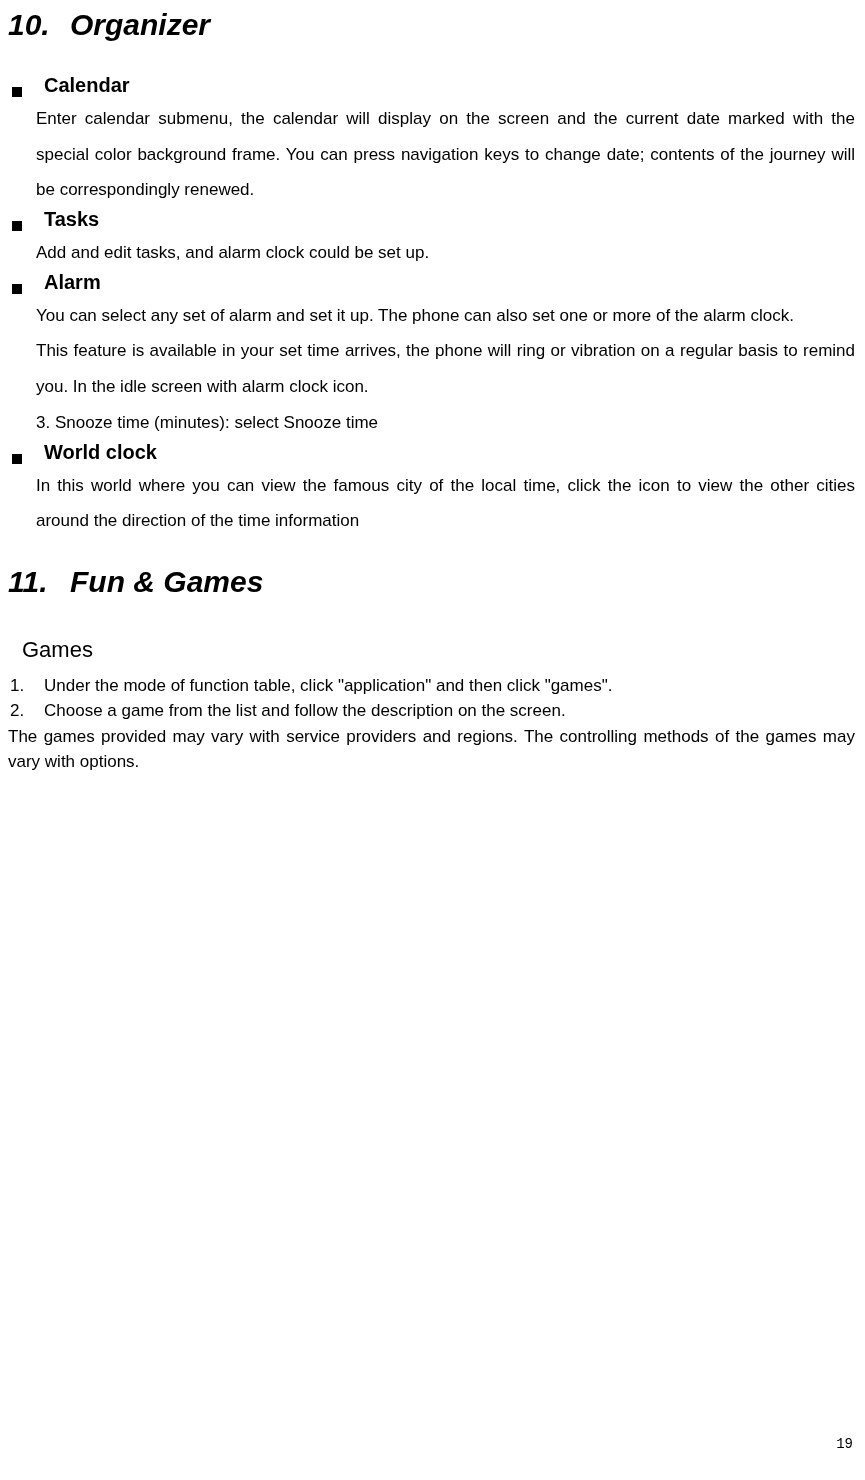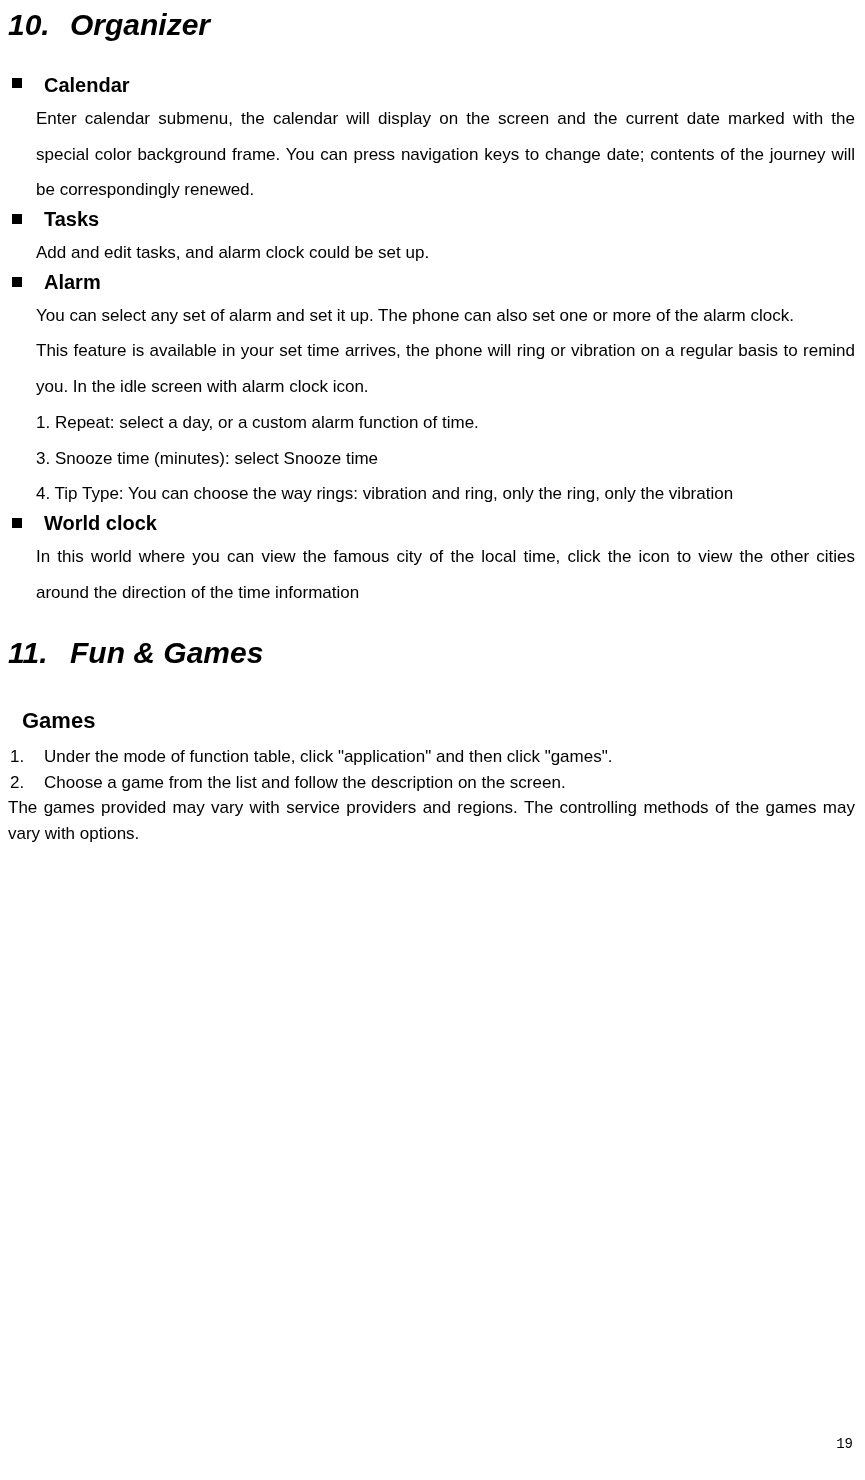--- a/index.html
+++ b/index.html
@@ -22,20 +22,21 @@
       margin-bottom: 32px;
       font-style: italic;
     }
     .section-number {
       display: inline-block;
       width: 62px;
     }
     .bullet-item {
       display: flex;
       margin-bottom: 4px;
+      align-items: flex-end;
     }
     .bullet-marker {
       width: 36px;
       display: flex;
       align-items: flex-start;
       padding-top: 6px;
       padding-left: 4px;
     }
     .bullet-marker.small-square {
       padding-top: 4px;
@@ -53,21 +54,21 @@
       margin-left: 28px;
       font-size: 17px;
       line-height: 2.1;
       text-align: justify;
     }
     .section-11 {
       margin-top: 26px;
     }
     .games-heading {
       font-size: 22px;
-      font-weight: bold;
+      font-weight: normal;
       margin-left: 14px;
       margin-top: 38px;
       margin-bottom: 10px;
     }
     .numbered-list {
       font-size: 17px;
       line-height: 1.5;
     }
     .numbered-item {
       display: flex;
@@ -114,23 +115,21 @@
 
 <div class="bullet-item">
   <div class="bullet-marker">
     <div class="square-filled"></div>
   </div>
   <div class="bullet-heading">Alarm</div>
 </div>
 <div class="indented-content">
   <div>You can select any set of alarm and set it up. The phone can also set one or more of the alarm clock.</div>
   <div> This feature is available in your set time arrives, the phone will ring or vibration on a regular basis to remind you. In the idle screen with alarm clock icon.</div>
-  <div>1. Repeat: select a day, or a custom alarm function of time.</div>
   <div>3. Snooze time (minutes): select Snooze time</div>
-  <div>4. Tip Type: You can choose the way rings: vibration and ring, only the ring, only the vibration</div>
 </div>
 
 <div class="bullet-item">
   <div class="bullet-marker">
     <div class="square-filled"></div>
   </div>
   <div class="bullet-heading">World clock</div>
 </div>
 <div class="indented-content">In this world where you can view the famous city of the local time, click the icon to view the other cities around the direction of the time information</div>
 

